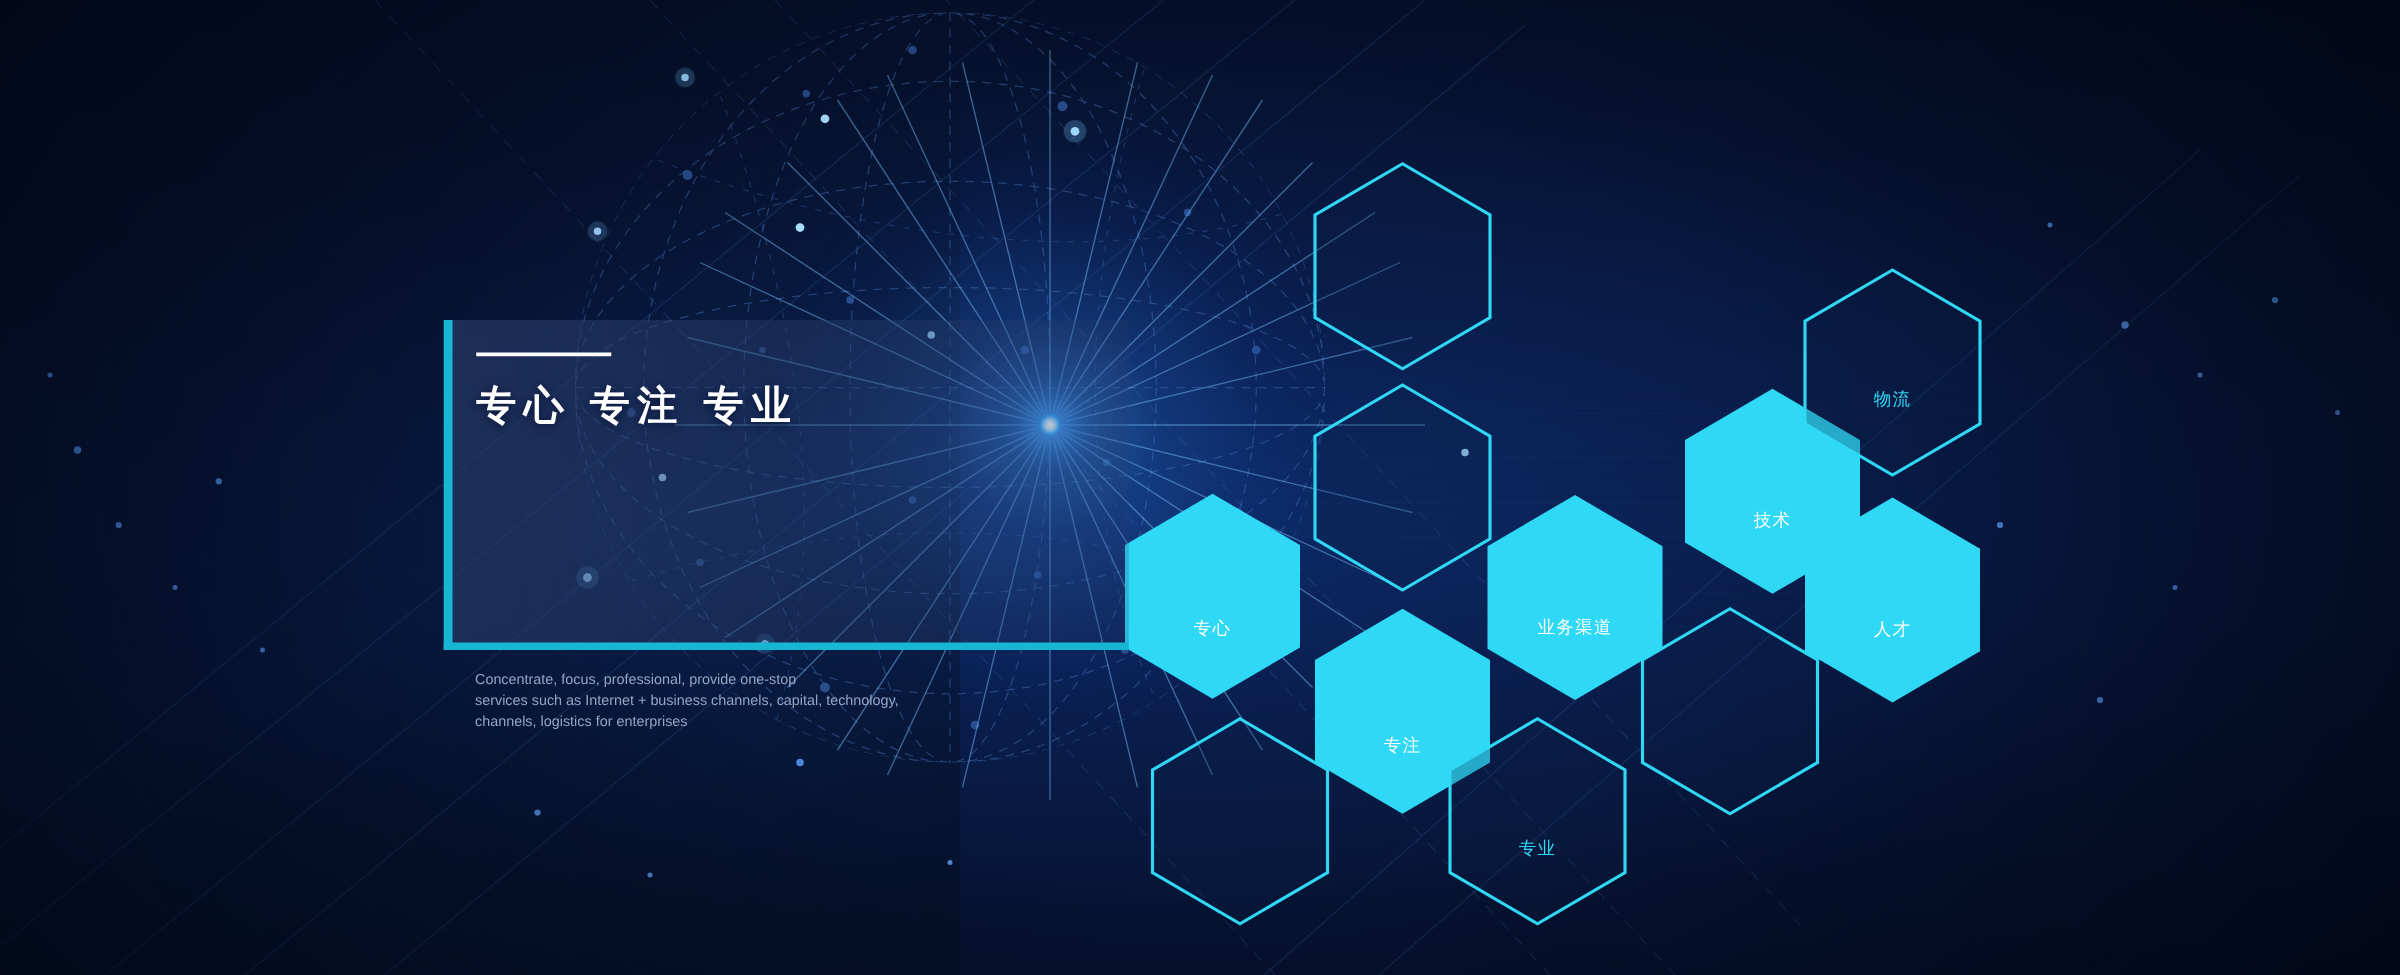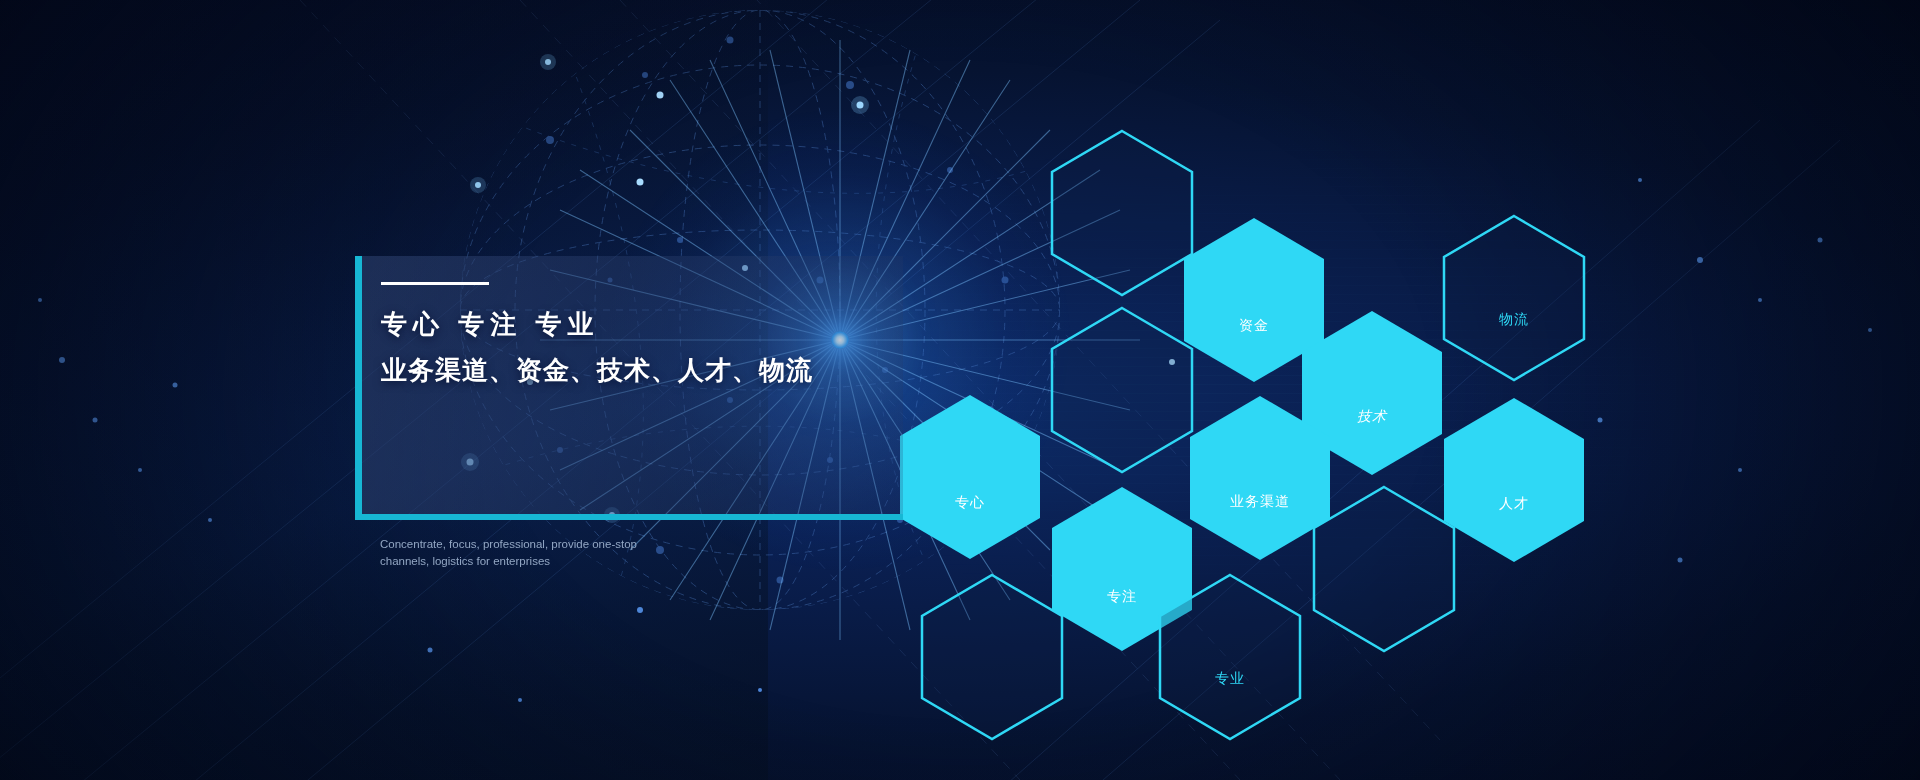--- a/index.html
+++ b/index.html
@@ -80,21 +80,21 @@
     background:#17b7d4;
   }
   .text-block{
     position:absolute;left:381px;top:270px;width:560px;
   }
   .rule{
     width:108px;height:3px;background:#ffffff;margin:12px 0 16px 0;
   }
   .headline{
     color:#ffffff;
-    font-size:26px;
+    font-size:32px;
     font-weight:bold;
     line-height:46px;
     letter-spacing:1px;
     text-shadow:0 2px 8px rgba(0,10,40,.75);
     white-space:nowrap;
   }
   .headline.l1{letter-spacing:6px;}
   .subtitle{
     position:absolute;left:380px;top:536px;width:420px;
     color:#9fb3cf;
@@ -315,46 +315,22 @@
           <polyline points="16,36 26,26 34,32 50,16"></polyline>
           <polyline points="42,16 50,16 50,24"></polyline>
           <line x1="18" y1="50" x2="18" y2="42"></line>
           <line x1="26" y1="50" x2="26" y2="38"></line>
           <line x1="34" y1="50" x2="34" y2="42"></line>
           <line x1="42" y1="50" x2="42" y2="34"></line>
         </svg>
       </div>
     </div>
 
-    <div class="hex wide filled" style="left:1180px;top:215px;">
-      <svg viewBox="0 0 148 170">
-          <polygon points="74,3 144,44 144,126 74,167 4,126 4,44" fill="#2fd8f5"></polygon>
-        </svg>
-      <div class="ic" style="top:40px;">
-        <svg width="54" height="54" viewBox="0 0 64 64" fill="none">
-          <g stroke="#ffffff" stroke-width="4" stroke-linecap="round">
-            <line x1="6" y1="16" x2="30" y2="16"></line>
-            <line x1="12" y1="26" x2="30" y2="26"></line>
-            <line x1="4" y1="36" x2="24" y2="36"></line>
-            <line x1="14" y1="46" x2="28" y2="46"></line>
-          </g>
-          <circle cx="42" cy="33" r="16" fill="#ffffff"></circle>
-          <g stroke="#2fd8f5" stroke-width="2.6" stroke-linecap="round">
-            <line x1="36" y1="26" x2="42" y2="33"></line>
-            <line x1="48" y1="26" x2="42" y2="33"></line>
-            <line x1="42" y1="33" x2="42" y2="43"></line>
-            <line x1="36" y1="35" x2="48" y2="35"></line>
-            <line x1="36" y1="39" x2="48" y2="39"></line>
-          </g>
-        </svg>
-      </div>
-      <div class="label" style="top:102px;">资金</div>
-    </div>
-
-    <div class="hex wide filled" style="left:1298px;top:308px;font-style:italic;">
+
+    <div class="hex wide filled" style="left:1344px;top:308px;">
       <svg viewBox="0 0 148 170">
           <polygon points="74,3 144,44 144,126 74,167 4,126 4,44" fill="#2fd8f5"></polygon>
         </svg>
       <div class="ic" style="top:42px;">
         <svg width="54" height="50" viewBox="0 0 64 60" fill="#ffffff">
           <g transform="translate(22,34)">
             <path d="M0,-19 L4.4,-17.3 L8.2,-20 L11,-16.2 L15.6,-16.6 L16,-12 L19.8,-9.2 L17.3,-4.4 L19,0 L17.3,4.4 L19.8,8.2 L16,11 L15.6,15.6 L11,16 L8.2,19.8 L4.4,17.3 L0,19 L-4.4,17.3 L-8.2,19.8 L-11,16 L-15.6,15.6 L-16,11 L-19.8,8.2 L-17.3,4.4 L-19,0 L-17.3,-4.4 L-19.8,-8.2 L-16,-11 L-15.6,-15.6 L-11,-16.2 L-8.2,-20 L-4.4,-17.3 Z"></path>
             <circle cx="0" cy="0" r="7.5" fill="#2fd8f5"></circle>
           </g>
           <g transform="translate(46,16)">
@@ -489,21 +465,21 @@
 
   </div>
 
   <div class="panel"></div>
   <div class="panel-left-bar"></div>
   <div class="panel-bottom-bar"></div>
 
   <div class="text-block">
     <div class="rule"></div>
     <div class="headline l1">专心  专注  专业</div>
-    <div class="headline">业务渠道、资金、技术、人才、物流</div>
   </div>
 
   <div class="subtitle">
     <div>Concentrate, focus, professional, provide one-stop</div>
+    <div>services such as Internet + business channels, capital, technology,</div>
     <div>channels, logistics for enterprises</div>
   </div>
 
 </div>
 
 </body></html>

